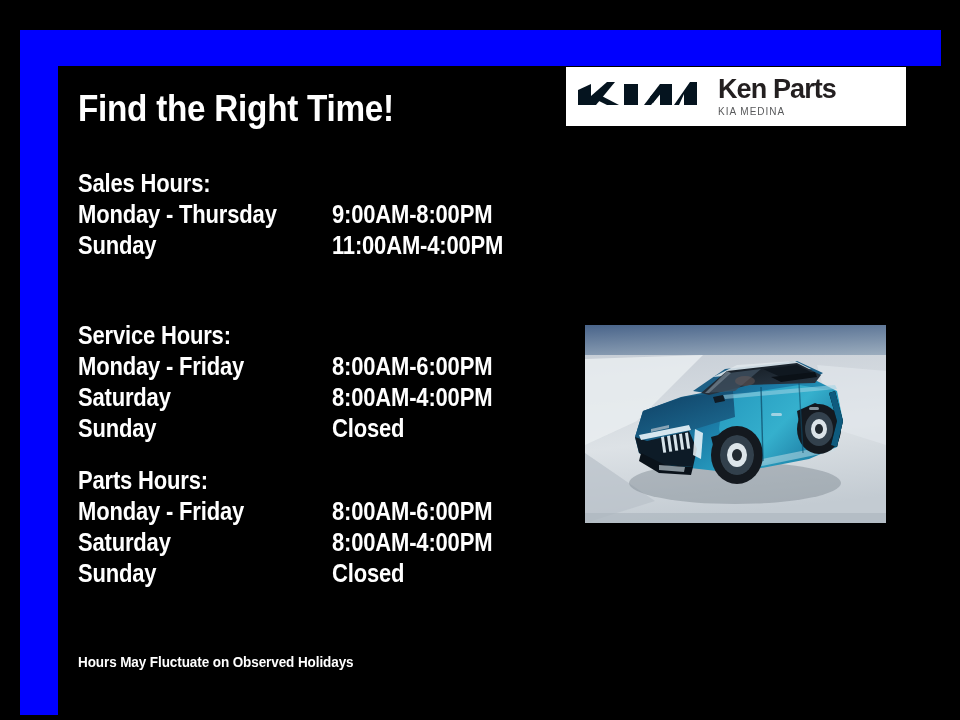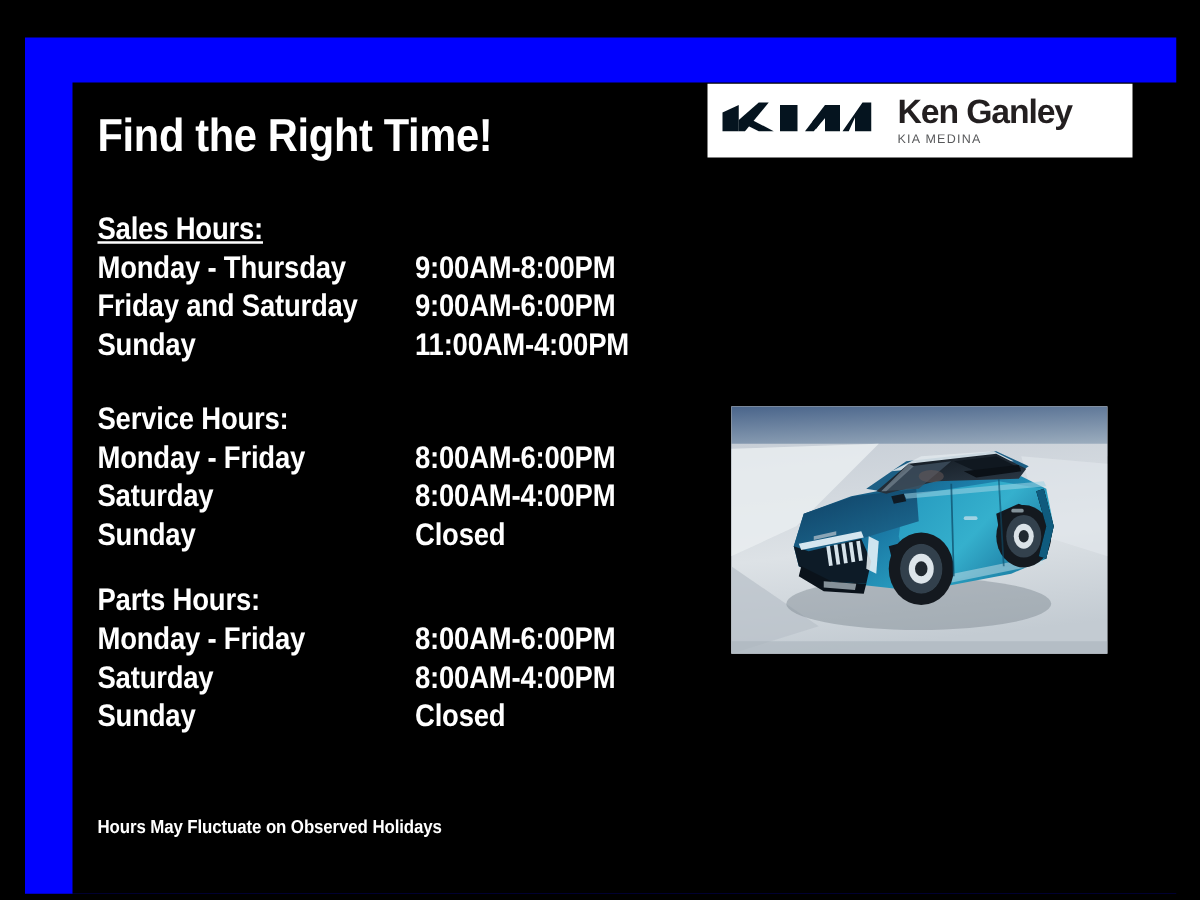--- a/index.html
+++ b/index.html
@@ -57,21 +57,21 @@
     line-height: 1.05;
   }
 
   
   .hours-block {
     position: absolute;
     left: 78px;
     width: 470px;
     color: #ffffff;
   }
-  #block-sales   { top: 156px; text-decoration: underline; }
+  #block-sales   { top: 156px; }
   #block-service { top: 308px; }
   #block-parts   { top: 453px; }
 
   .block-heading {
     font-size: 25px;
     font-weight: bold;
     line-height: 31px;
     height: 31px;
     transform: scaleX(0.88);
     transform-origin: left center;
@@ -183,24 +183,20 @@
     <div id="inner-panel"></div>
   </div>
 
   <div id="page-title">Find the Right Time!</div>
 
   <div class="hours-block" id="block-sales">
     <div class="block-heading">Sales Hours:</div>
     <div class="hours-row">
       <span class="row-day">Monday - Thursday</span>
       <span class="row-time">9:00AM-8:00PM</span>
-    </div>
-    <div class="hours-row">
-      <span class="row-day">Friday and Saturday</span>
-      <span class="row-time">9:00AM-6:00PM</span>
     </div>
     <div class="hours-row">
       <span class="row-day">Sunday</span>
       <span class="row-time">11:00AM-4:00PM</span>
     </div>
   </div>
 
   <div class="hours-block" id="block-service">
     <div class="block-heading">Service Hours:</div>
     <div class="hours-row">
@@ -239,21 +235,21 @@
     <svg id="kia-mark" viewBox="0 0 244 68" xmlns="http://www.w3.org/2000/svg">
       <path fill="#05141F" d="M30 8 L30 50 L4 50 L4 20 Z"></path>
       <path fill="#05141F" d="M30 32 L62 4 L78 4 L40 50 L30 50 Z"></path>
       <path fill="#05141F" d="M40 26 L86 50 L62 50 L30 34 Z"></path>
       <path fill="#05141F" d="M96 8 L124 8 L124 50 L96 50 Z"></path>
       <path fill="#05141F" d="M136 50 L168 8 L186 8 L150 50 Z"></path>
       <path fill="#05141F" d="M172 8 L192 8 L192 50 L168 50 L168 26 L154 46 L148 34 Z"></path>
       <path fill="#05141F" d="M196 50 L228 4 L242 4 L242 50 L216 50 L216 28 L206 50 Z"></path>
     </svg>
     <div id="dealer-name-wrap">
-      <div id="dealer-name">Ken Ganley</div>
+      <div id="dealer-name">Ken Parts</div>
       <div id="dealer-sub">KIA MEDINA</div>
     </div>
   </div>
 
   <div id="vehicle-photo">
     <svg width="301" height="198" viewBox="0 0 301 198" xmlns="http://www.w3.org/2000/svg">
       <defs>
         <linearGradient id="skyG" x1="0" y1="0" x2="0.3" y2="1">
           <stop offset="0%" stop-color="#49648a"></stop>
           <stop offset="100%" stop-color="#9fb0c0"></stop>

